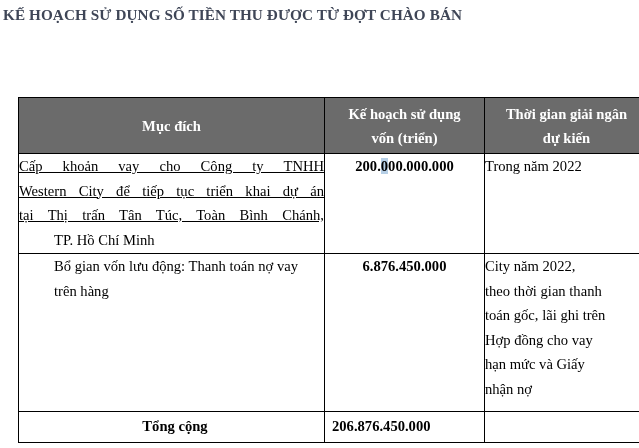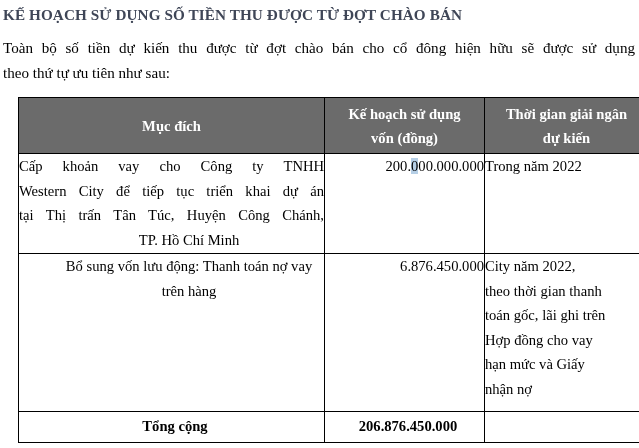--- a/index.html
+++ b/index.html
@@ -101,32 +101,34 @@
     padding: 5px 7px 6px 7px;
     line-height: 24.5px;
     text-align: justify;
     text-justify: inter-word;
   }
   .cell-purpose .jline {
     display: block;
     text-align: justify;
     text-align-last: justify;
     white-space: nowrap;
+    text-decoration: underline;
   }
   .cell-purpose .jlast {
     display: block;
-    text-align: center;
+    text-align: left;
     white-space: nowrap;
     margin-left: 35px;
   }
   .cell-amount {
     padding: 5px 9px 6px 6px;
-    text-align: right;
+    text-align: center;
     line-height: 24.5px;
     white-space: nowrap;
+    font-weight: bold;
   }
   .cell-time {
     padding: 5px 7px 6px 7px;
     line-height: 24.5px;
   }
   .cell-time .tline { display: block; }
 
   .row1 .cell-purpose { height: 100px; }
   .row2 .cell-purpose { height: 158px; }
 
@@ -140,73 +142,69 @@
   .total-row td {
     font-weight: bold;
     line-height: 27px;
     height: 29px;
     padding: 1px 0 2px 7px;
   }
   .total-label {
     text-align: center;
   }
   .total-amount {
-    text-align: center;
+    text-align: left;
     padding-right: 9px;
     white-space: nowrap;
   }
   .total-empty { }
 </style>
 </head>
 <body>
 
 <div class="page">
 
   <div class="doc-title">KẾ HOẠCH SỬ DỤNG SỐ TIỀN THU ĐƯỢC TỪ ĐỢT CHÀO BÁN</div>
 
-  <div class="intro">
-    <span class="line1">Toàn bộ số tiền dự kiến thu được từ đợt chào bán cho cổ đông hiện hữu sẽ được sử dụng</span>
-    <span class="line2">theo thứ tự ưu tiên như sau:</span>
-  </div>
 
   <table class="fund-table">
     <colgroup>
       <col class="c1">
         <col class="c2">
         <col class="c3">
     </colgroup>
     <thead>
       <tr>
         <th class="hdr-purpose">Mục đích</th>
         <th class="hdr-two-line">
           <span>Kế hoạch sử dụng</span>
-          <span>vốn (đồng)</span>
+          <span>vốn (triển)</span>
         </th>
         <th class="hdr-two-line">
           <span>Thời gian giải ngân</span>
           <span>dự kiến</span>
         </th>
       </tr>
     </thead>
     <tbody>
       <tr class="row1">
         <td class="cell-purpose">
           <span class="jline">Cấp khoản vay cho Công ty TNHH</span>
           <span class="jline">Western City để tiếp tục triển khai dự án</span>
-          <span class="jline">tại Thị trấn Tân Túc, Huyện Công Chánh,</span>
+          <span class="jline">tại Thị trấn Tân Túc, Toàn Bình Chánh,</span>
           <span class="jlast">TP. Hồ Chí Minh</span>
         </td>
         <td class="cell-amount"><span>200.</span><span class="sel">0</span><span>00.000.000</span></td>
         <td class="cell-time">
           <span class="tline">Trong năm 2022</span>
         </td>
       </tr>
       <tr class="row2">
         <td class="cell-purpose">
-          <span class="jlast">Bổ sung vốn lưu động: Thanh toán nợ vay</span>
+          <span class="jlast">Bổ gian vốn lưu động: Thanh toán nợ vay</span>
           <span class="jlast">trên hàng</span>
         </td>
         <td class="cell-amount">6.876.450.000</td>
         <td class="cell-time">
           <span class="tline">City năm 2022,</span>
           <span class="tline">theo thời gian thanh</span>
           <span class="tline">toán gốc, lãi ghi trên</span>
           <span class="tline">Hợp đồng cho vay</span>
           <span class="tline">hạn mức và Giấy</span>
           <span class="tline">nhận nợ</span>

